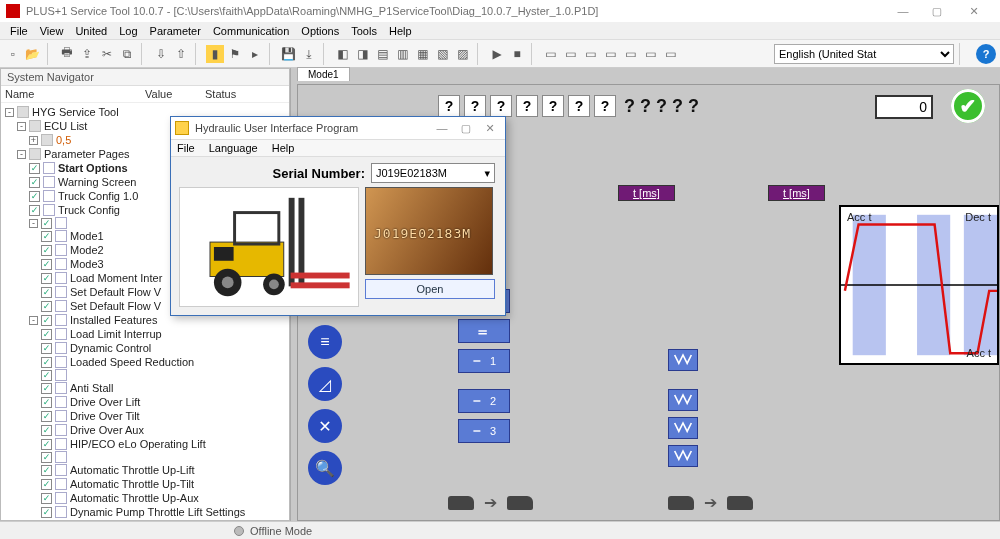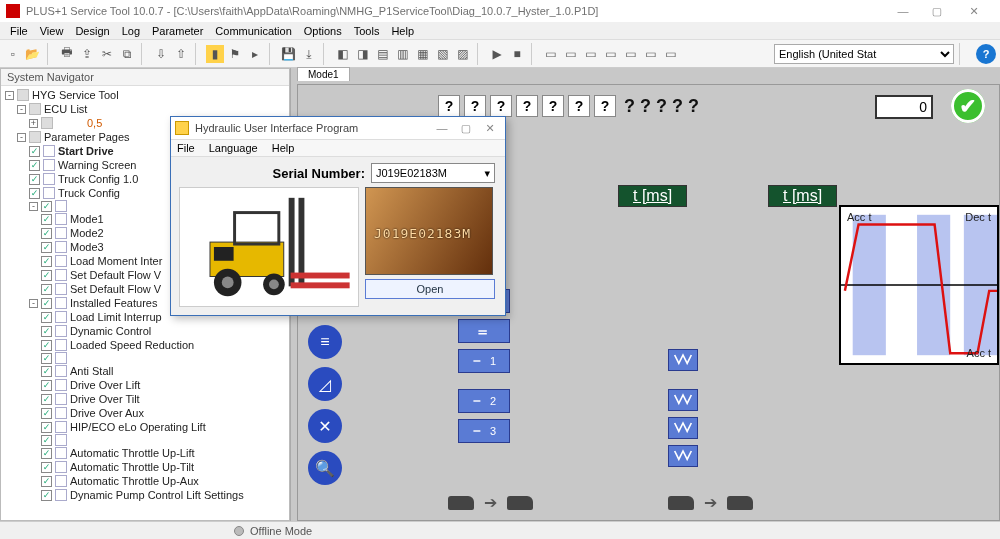--- a/index.html
+++ b/index.html
@@ -29,34 +29,34 @@
 .nav-head div:nth-child(2){ width: 60px; }
 .nav-head div:nth-child(3){ width: 60px; }
 .tree { flex: 1; overflow: hidden; padding: 2px 0; }
 .tree .node { white-space: nowrap; padding: 0 0 0 4px; line-height: 14px; display: flex; align-items: center; color: #222; }
 .tree .tw { display: inline-block; width: 9px; height: 9px; border: 1px solid #888; text-align: center; line-height: 7px; font-size: 9px; margin-right: 3px; color: #555; background: #fff; }
 .tree .sp { display: inline-block; width: 12px; }
 .tree .ck { width: 11px; height: 11px; border: 1px solid #888; background: #fff; display: inline-flex; align-items: center; justify-content: center; margin-right: 3px; font-size: 9px; color: #2a7; }
 .tree .ic { width: 12px; height: 12px; background: #ddd; display: inline-block; margin-right: 3px; border: 1px solid #bbb; }
 .tree .ic.doc { background: #fff; border-color: #aac; }
 .tree .bold { font-weight: bold; }
-.tree .orange { color: #d05a00; margin-left: 31px; }
+.tree .orange { color: #d05a00; }
 
 .main { flex: 1; background: #c8c8c8; position: relative; border-left: 1px solid #aaa; }
 .tab { position: absolute; top: -1px; left: 6px; background: #fff; border: 1px solid #aaa; border-bottom: none; padding: 1px 10px; font-size: 10px; }
 .canvas { position: absolute; top: 16px; left: 6px; right: 0; bottom: 0; background: #c8c8c8; border: 1px solid #999; }
 
 .q-row { position: absolute; top: 10px; left: 140px; display: flex; gap: 4px; }
 .q-row .qb { width: 22px; height: 22px; background: #fff; border: 1px solid #888; display: flex; align-items: center; justify-content: center; font-size: 14px; font-weight: bold; }
 .q-row .qt { font-size: 18px; font-weight: bold; color: #111; display: flex; align-items: center; margin-left: 4px; }
 
 .counter { position: absolute; top: 10px; right: 66px; width: 58px; height: 24px; background: #fff; border: 2px solid #333; display: flex; align-items: center; justify-content: flex-end; padding-right: 4px; font-size: 14px; }
 .ok-badge { position: absolute; top: 4px; right: 14px; width: 34px; height: 34px; border-radius: 50%; background: #3bbf2e; display: flex; align-items: center; justify-content: center; color: #fff; font-size: 20px; font-weight: bold; box-shadow: 0 0 0 3px #fff inset; }
 
-.chip { position: absolute; background: #14532d; color: #fff; border: 1px solid #333; padding: 1px 14px; font-size: 16px; text-decoration: underline; }
+.chip { position: absolute; background: #701a75; color: #fff; border: 1px solid #333; padding: 1px 14px; font-size: 11px; text-decoration: underline; }
 .chip.a { top: 100px; left: 320px; }
 .chip.b { top: 100px; left: 470px; }
 
 .side-icons { position: absolute; left: 10px; top: 240px; display: flex; flex-direction: column; gap: 8px; }
 .side-icons .rb { width: 34px; height: 34px; border-radius: 50%; background: #2a4bbf; display: flex; align-items: center; justify-content: center; color: #fff; font-size: 16px; }
 
 .cmd-col { position: absolute; display: flex; flex-direction: column; gap: 6px; }
 .cmd-col.alpha { left: 160px; top: 204px; }
 .cmd-col.beta { left: 160px; top: 304px; }
 .cmd-col .bb { width: 52px; height: 24px; background: #5a7bd4; color: #fff; display: flex; align-items: center; justify-content: center; gap: 4px; font-size: 11px; border: 1px solid #2a3b8f; }
@@ -108,21 +108,21 @@
   <div class="win-controls">
     <div>—</div>
     <div>▢</div>
     <div>✕</div>
   </div>
 </div>
 
 <div class="menubar">
   <span>File</span>
   <span>View</span>
-  <span>Design</span>
+  <span>United</span>
   <span>Log</span>
   <span>Parameter</span>
   <span>Communication</span>
   <span>Options</span>
   <span>Tools</span>
   <span>Help</span>
 </div>
 
 <div class="toolbar">
   <div class="tb-btn">▫</div>
@@ -167,20 +167,25 @@
   </select>
   <div class="sep"></div>
   <div class="help-round">?</div>
 </div>
 
 <div class="body-area">
 
   <div class="nav-panel">
     <div class="nav-title">System Navigator</div>
     <span class="close-x">×</span>
+    <div class="nav-head">
+      <div>Name</div>
+      <div>Value</div>
+      <div>Status</div>
+    </div>
     <div class="tree" id="tree">
         <div class="node">
           <span class="tw">-</span>
           <span class="ic "></span>
           <span>HYG Service Tool</span>
         </div>
         <div class="node">
           <span class="sp"></span>
           <span class="tw">-</span>
           <span class="ic "></span>
@@ -197,21 +202,21 @@
           <span class="sp"></span>
           <span class="tw">-</span>
           <span class="ic "></span>
           <span>Parameter Pages</span>
         </div>
         <div class="node">
           <span class="sp"></span>
           <span class="sp"></span>
           <span class="ck">✓</span>
           <span class="ic doc"></span>
-          <span class="bold">Start Drive</span>
+          <span class="bold">Start Options</span>
         </div>
         <div class="node">
           <span class="sp"></span>
           <span class="sp"></span>
           <span class="ck">✓</span>
           <span class="ic doc"></span>
           <span>Warning Screen</span>
         </div>
         <div class="node">
           <span class="sp"></span>
@@ -392,21 +397,21 @@
           <span class="ck">✓</span>
           <span class="ic doc"></span>
           <span>Automatic Throttle Up-Aux</span>
         </div>
         <div class="node">
           <span class="sp"></span>
           <span class="sp"></span>
           <span class="sp"></span>
           <span class="ck">✓</span>
           <span class="ic doc"></span>
-          <span>Dynamic Pump Control Lift Settings</span>
+          <span>Dynamic Pump Throttle Lift Settings</span>
         </div>
       </div>
   </div>
 
   <div class="main">
     <div class="tab">Mode1</div>
     <div class="canvas">
 
       <div class="q-row">
         <div class="qb">?</div>

